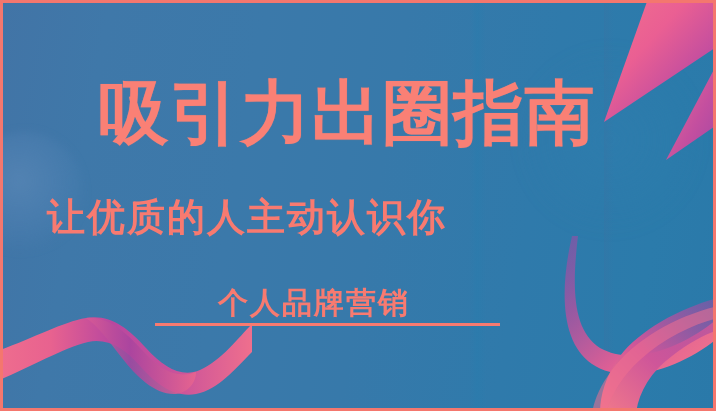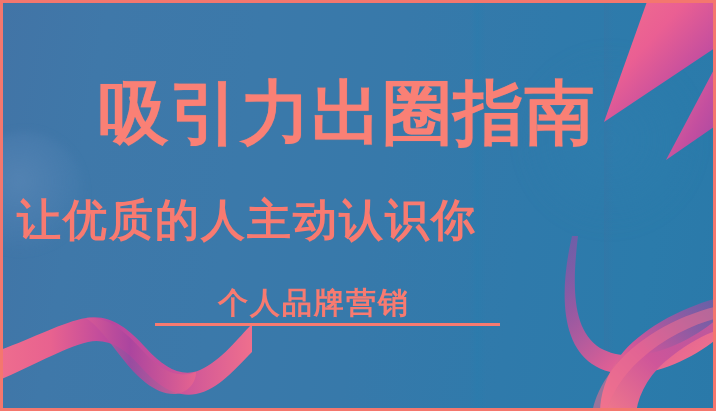--- a/index.html
+++ b/index.html
@@ -108,21 +108,21 @@
     padding-right: 22px;
     text-shadow: 0 0 1px rgba(250,128,117,.6);
   }
   .subtitle {
     position: absolute;
     left: 0;
     right: 0;
     top: 198px;
     text-align: center;
     color: #f87a70;
-    font-size: 44px;
+    font-size: 38px;
     line-height: 1;
     font-weight: 700;
     letter-spacing: 2px;
     white-space: nowrap;
     padding-right: 222px;
   }
   .tagline {
     position: absolute;
     left: 0;
     right: 0;

